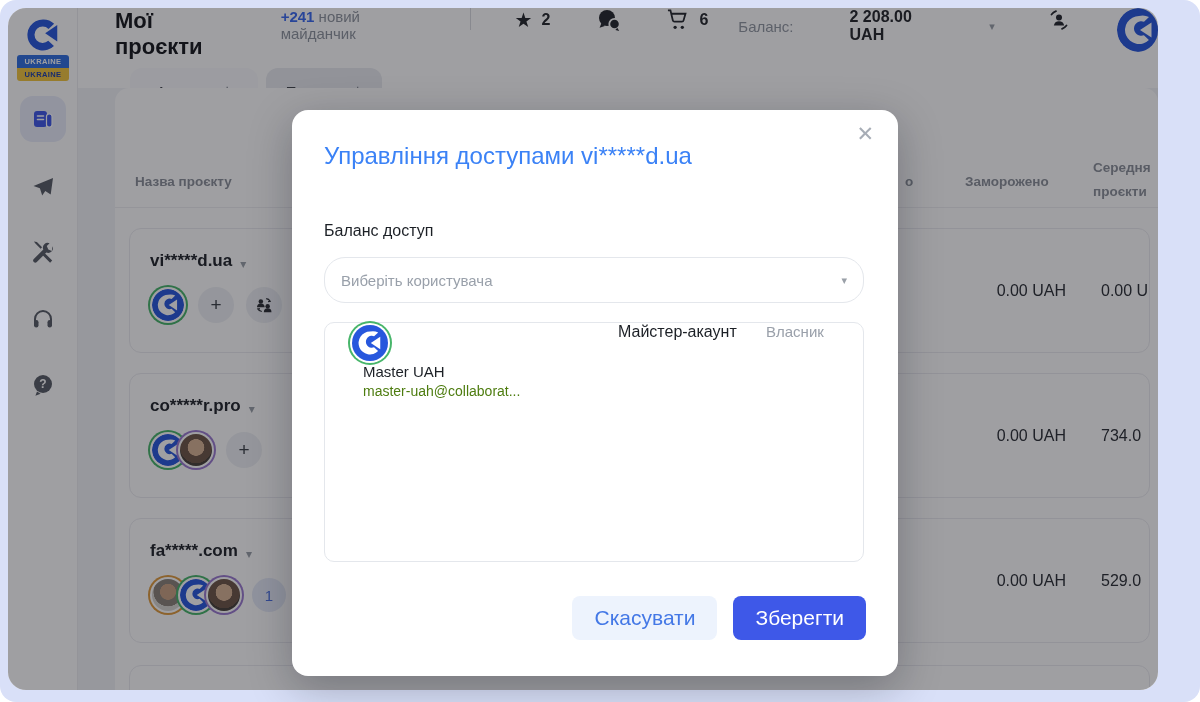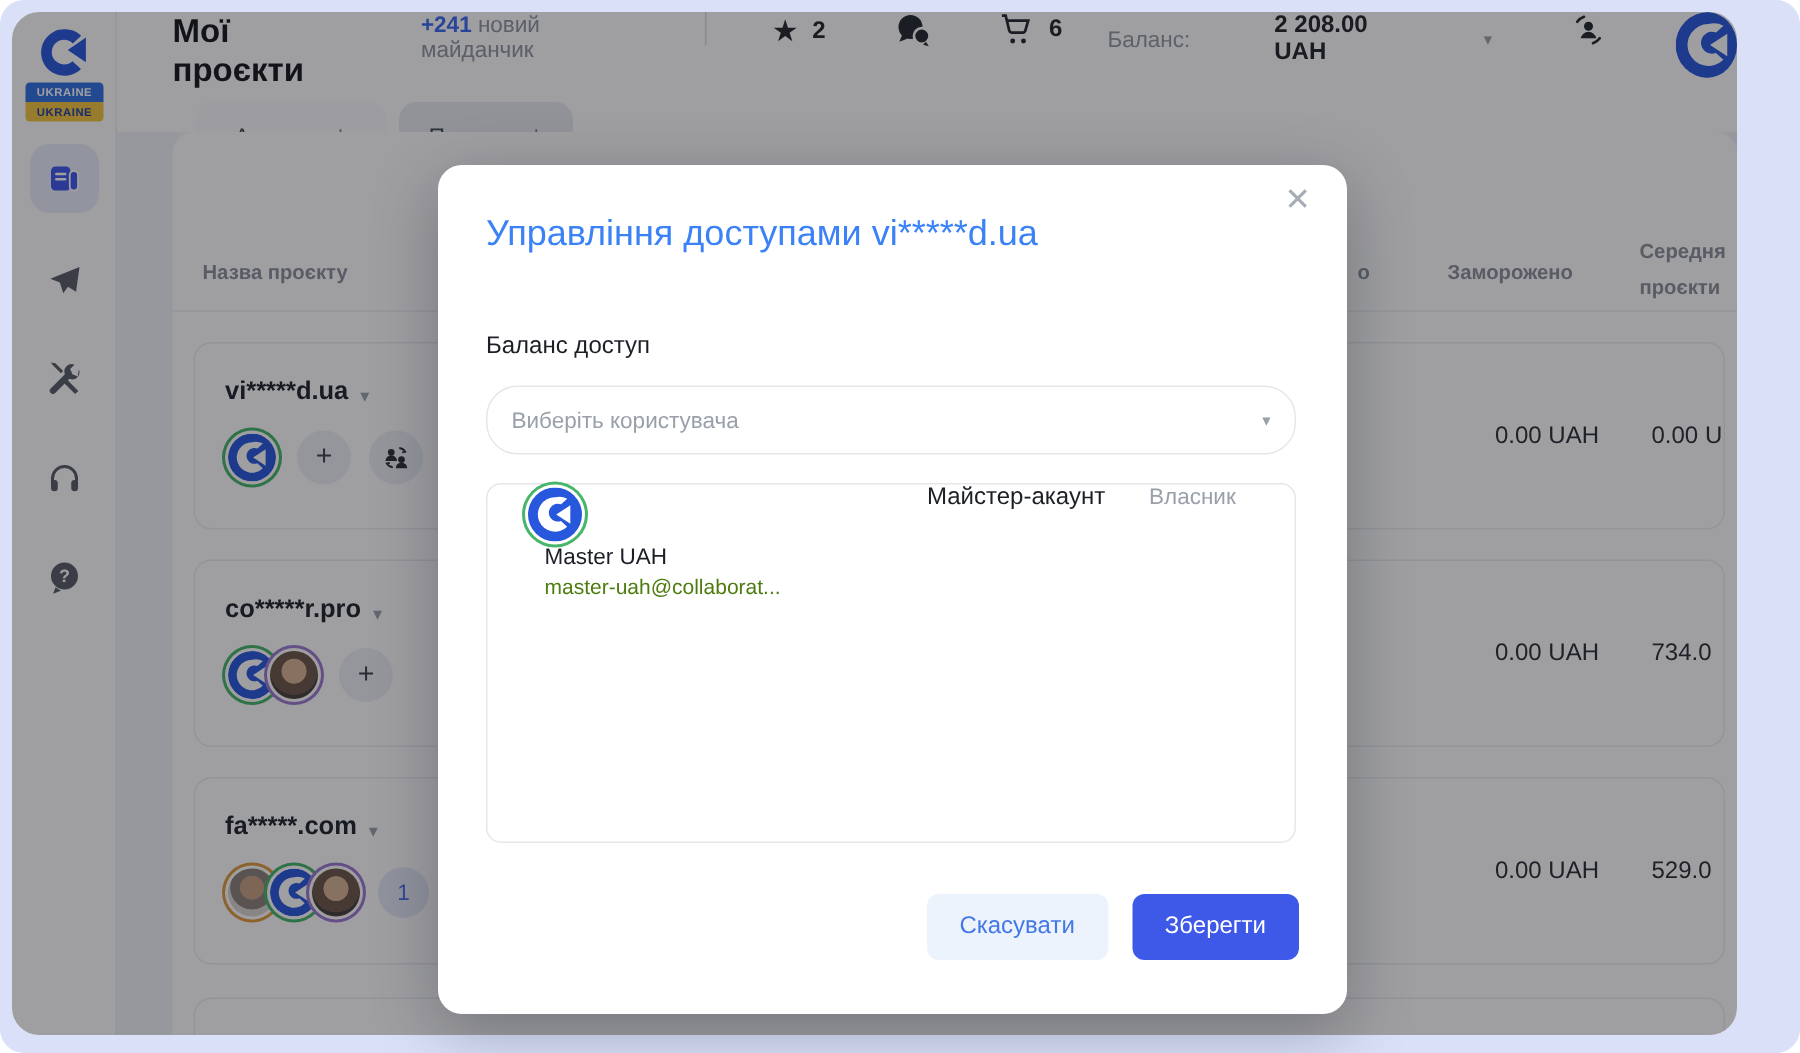--- a/index.html
+++ b/index.html
@@ -78,21 +78,21 @@
   .listbox{position:absolute;left:32px;right:34px;top:212px;height:240px;border:1px solid #e4e7ec;border-radius:10px;background:#fff;}
   .list-item{position:absolute;left:0;right:0;top:0;height:66px;display:flex;align-items:flex-start;padding:0 0 0 25px;flex-direction:column;}
   .li-ava{width:40px;height:40px;border-radius:50%;padding:2px;background:#fff;box-shadow:0 0 0 2px #47b56a;flex:none;}
   .li-ava svg{width:36px;height:36px;display:block;}
   .li-texts{margin-left:13px;width:190px;}
   .li-name{font-size:15px;color:#1c2026;}
   .li-email{font-size:14px;color:#4d7c0f;margin-top:3px;white-space:nowrap;}
   .li-role{position:absolute;left:293px;font-size:16px;font-weight:500;color:#1c2026;}
   .li-perm{position:absolute;left:441px;font-size:15px;color:#9aa0aa;}
   .modal-footer{position:absolute;right:32px;bottom:36px;display:flex;gap:16px;}
-  .btn{height:44px;border:none;border-radius:8px;font-size:16px;cursor:pointer;padding:0 22px;}
+  .btn{height:44px;border:none;border-radius:8px;font-size:21px;cursor:pointer;padding:0 22px;}
   .btn-cancel{background:#edf3fd;color:#4478e6;}
   .btn-save{background:#3e58e8;color:#fff;}
 </style>
 </head>
 <body>
 
 <div class="canvas">
   <div class="app">
 
     <aside class="sidebar">

